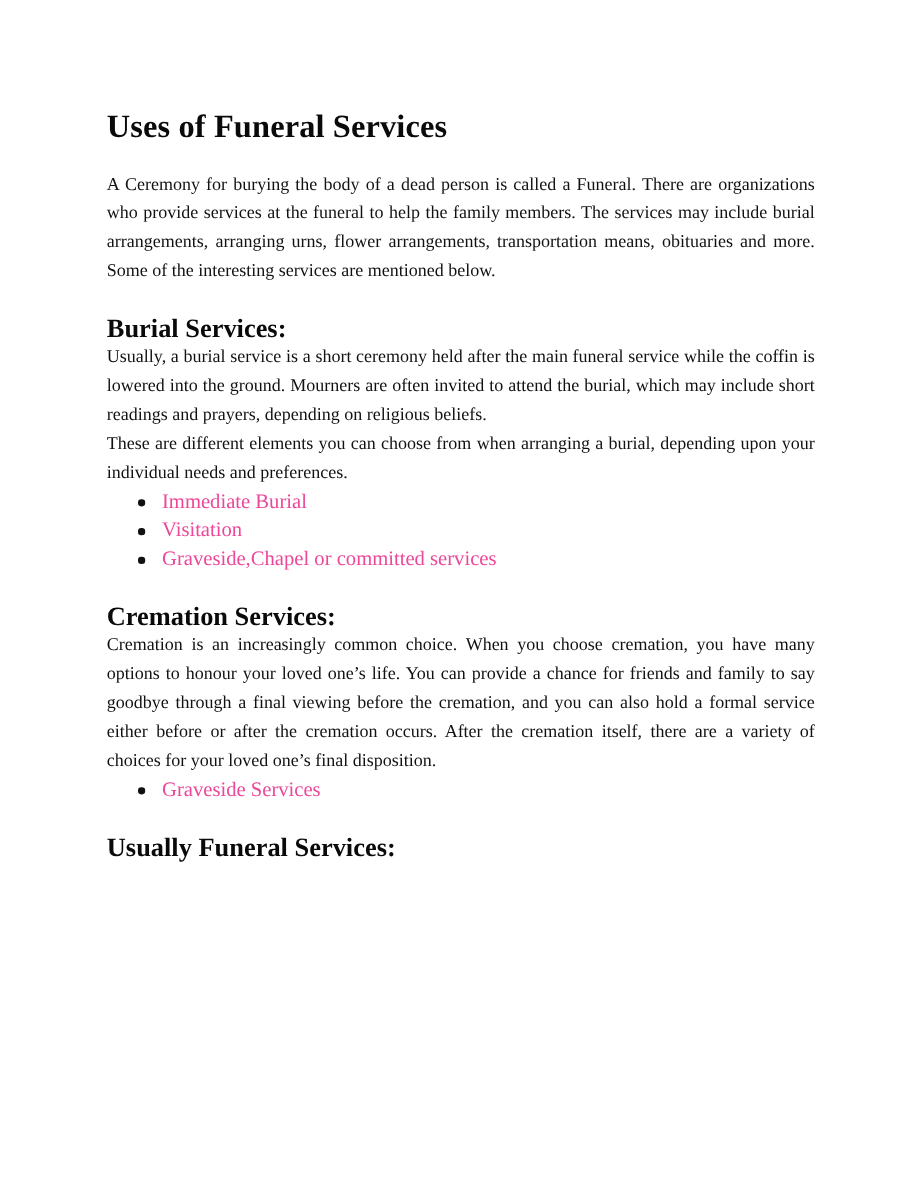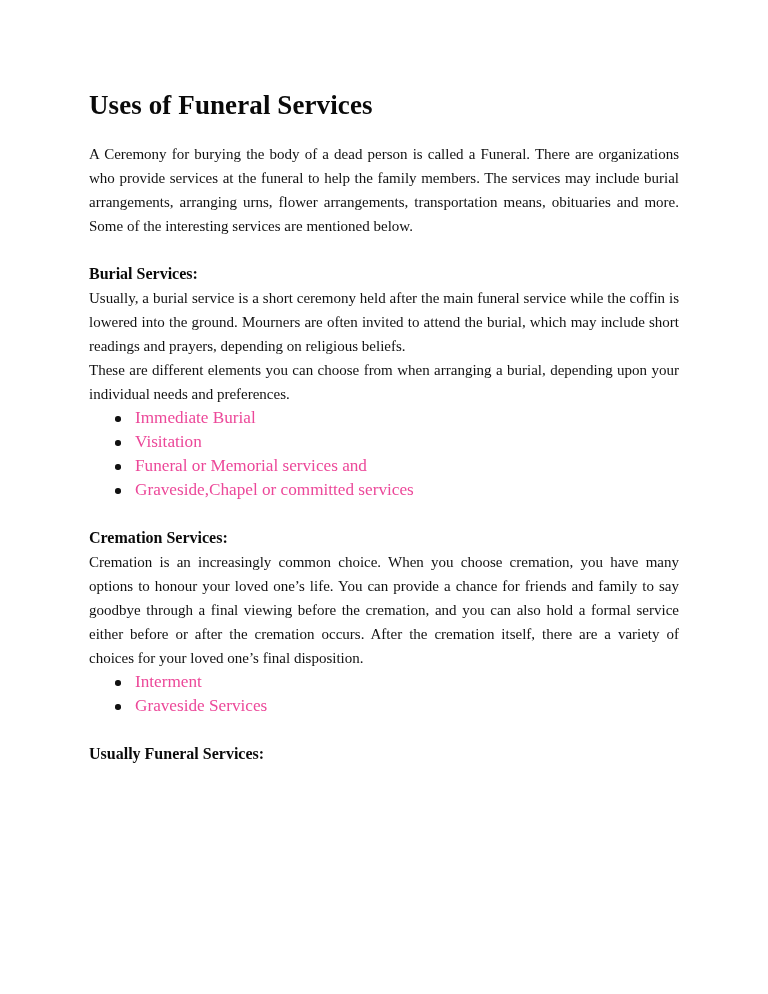--- a/index.html
+++ b/index.html
@@ -39,21 +39,21 @@
     font-size: 15px;
     line-height: 24px;
     text-align: justify;
     text-justify: inter-word;
     margin: 0;
     color: #111111;
     -webkit-hyphens: none;
     hyphens: none;
   }
   .section-head {
-    font-size: 16px;
+    font-size: 22px;
     line-height: 24px;
     font-weight: bold;
     margin: 0;
     color: #0a0a0a;
   }
   .spacer-line {
     height: 24px;
   }
   .spacer-half {
     height: 20px;
@@ -104,39 +104,31 @@
       <li>
         <span class="bullet-dot"></span>
         <span>Immediate Burial</span>
       </li>
       <li>
         <span class="bullet-dot"></span>
         <span>Visitation</span>
       </li>
       <li>
         <span class="bullet-dot"></span>
-        <span>Funeral or Memorial services and</span>
-      </li>
-      <li>
-        <span class="bullet-dot"></span>
         <span>Graveside,Chapel or committed services</span>
       </li>
     </ul>
 
     <div class="spacer-line"></div>
 
     <h2 class="section-head">Cremation Services:</h2>
 
     <p class="para">Cremation is an increasingly common choice. When you choose cremation, you have many options to honour your loved one’s life. You can provide a chance for friends and family to say goodbye through a final viewing before the cremation, and you can also hold a formal service either before or after the cremation occurs. After the cremation itself, there are a variety of choices for your loved one’s final disposition.</p>
 
     <ul class="bullets">
-      <li>
-        <span class="bullet-dot"></span>
-        <span>Interment</span>
-      </li>
       <li>
         <span class="bullet-dot"></span>
         <span>Graveside Services</span>
       </li>
     </ul>
 
     <div class="spacer-line"></div>
 
     <h2 class="section-head">Usually Funeral Services:</h2>
 

